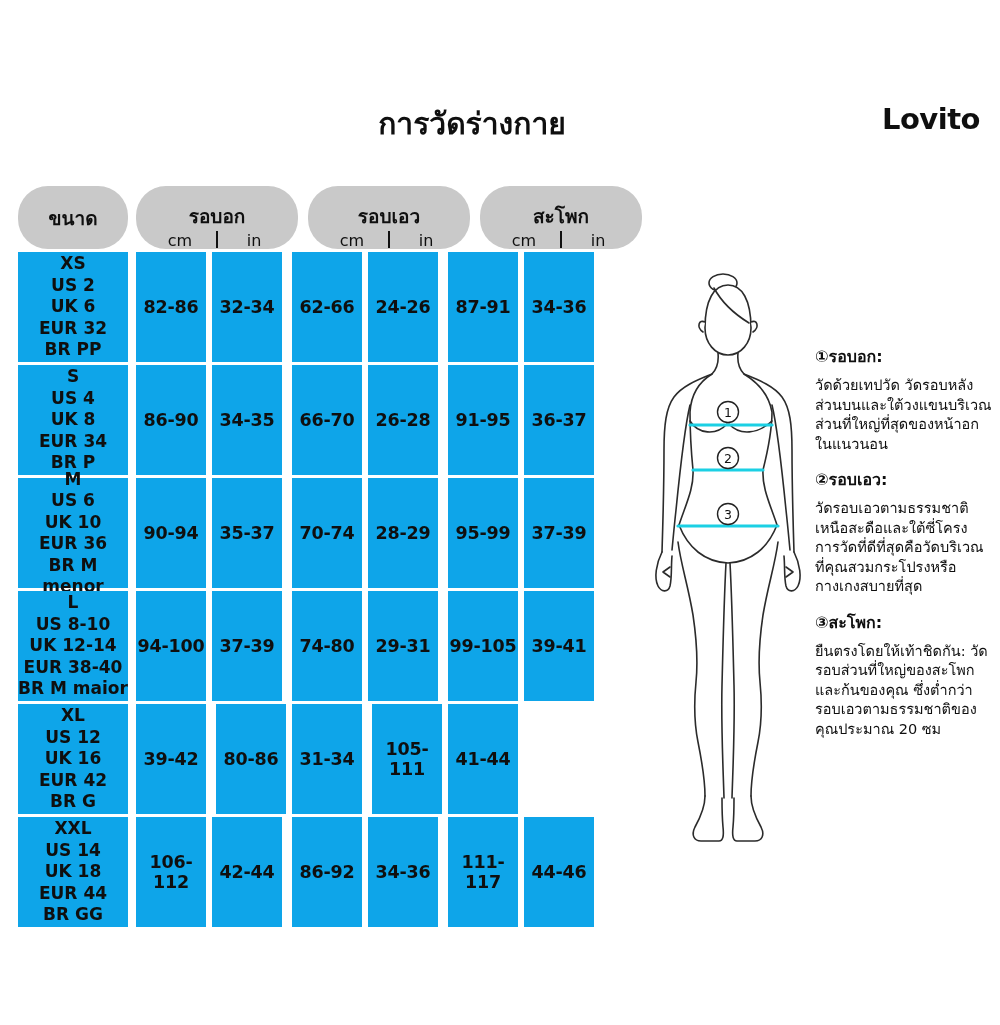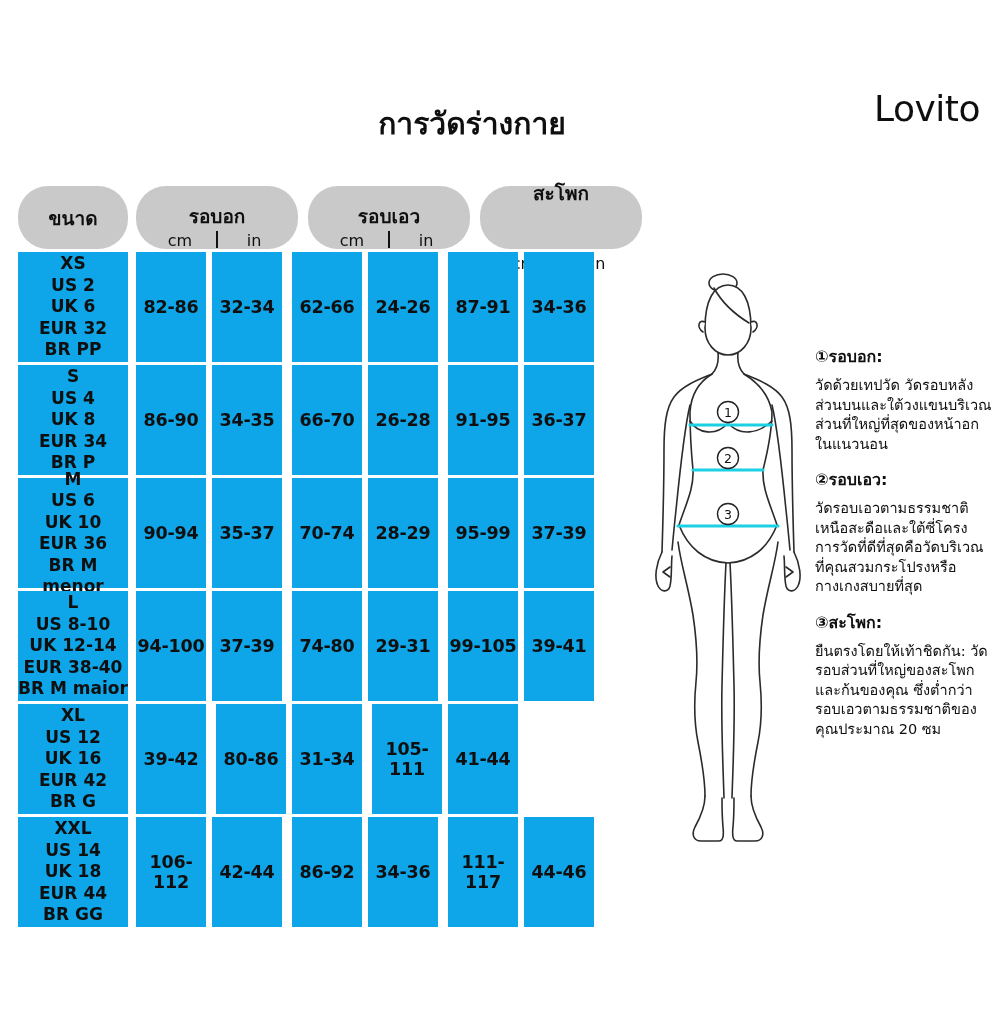--- a/index.html
+++ b/index.html
@@ -6,36 +6,36 @@
   html,body { background:#fff; }
   body {
     width:1000px; height:1025px; position:relative; overflow:hidden;
     font-family:"DejaVu Sans","Liberation Sans",sans-serif; color:#0f0f0f;
   }
   .page-title {
     position:absolute; top:100px; left:0; width:944px;
     text-align:center; font-size:30px; font-weight:700; letter-spacing:0;
   }
   .brand {
-    position:absolute; top:88px; right:20px;
-    font-size:36px; font-weight:400; letter-spacing:-0.5px;
+    position:absolute; top:102px; right:20px;
+    font-size:29px; font-weight:700; letter-spacing:-0.5px;
   }
   
   .size-table { position:absolute; left:18px; top:186px; width:624px; }
   .thead { display:flex; height:63px; margin-bottom:3px; }
   .hcell { background:#c9c9c9;border-radius:30px; }
   .size-h {
     width:110px; margin-right:8px; display:flex; align-items:center; justify-content:center;
     font-size:19px; font-weight:700;
   }
   .group {
     width:162px; margin-right:10px; display:flex; flex-direction:column;
     align-items:center; justify-content:center; padding-top:18px;
   }
-  .group.last { margin-right:0;gap:23px; }
+  .group.last { margin-right:0; }
   .gtitle { font-size:19px; font-weight:700; line-height:24px; }
   .hline { width:146px; height:2px; background:#111; margin:1px 0 2px; }
   .units { display:flex; align-items:flex-start; width:146px; }
   .units span { flex:1; text-align:center; font-size:16px; font-weight:500; }
   .vdiv { width:2px; height:17px; background:#111; }
   .trow { display:flex; height:110px; margin-bottom:3px; }
   .cell {
     background:#0ea5e9; display:flex; align-items:center; justify-content:center;
     text-align:center; font-weight:700;
   }

